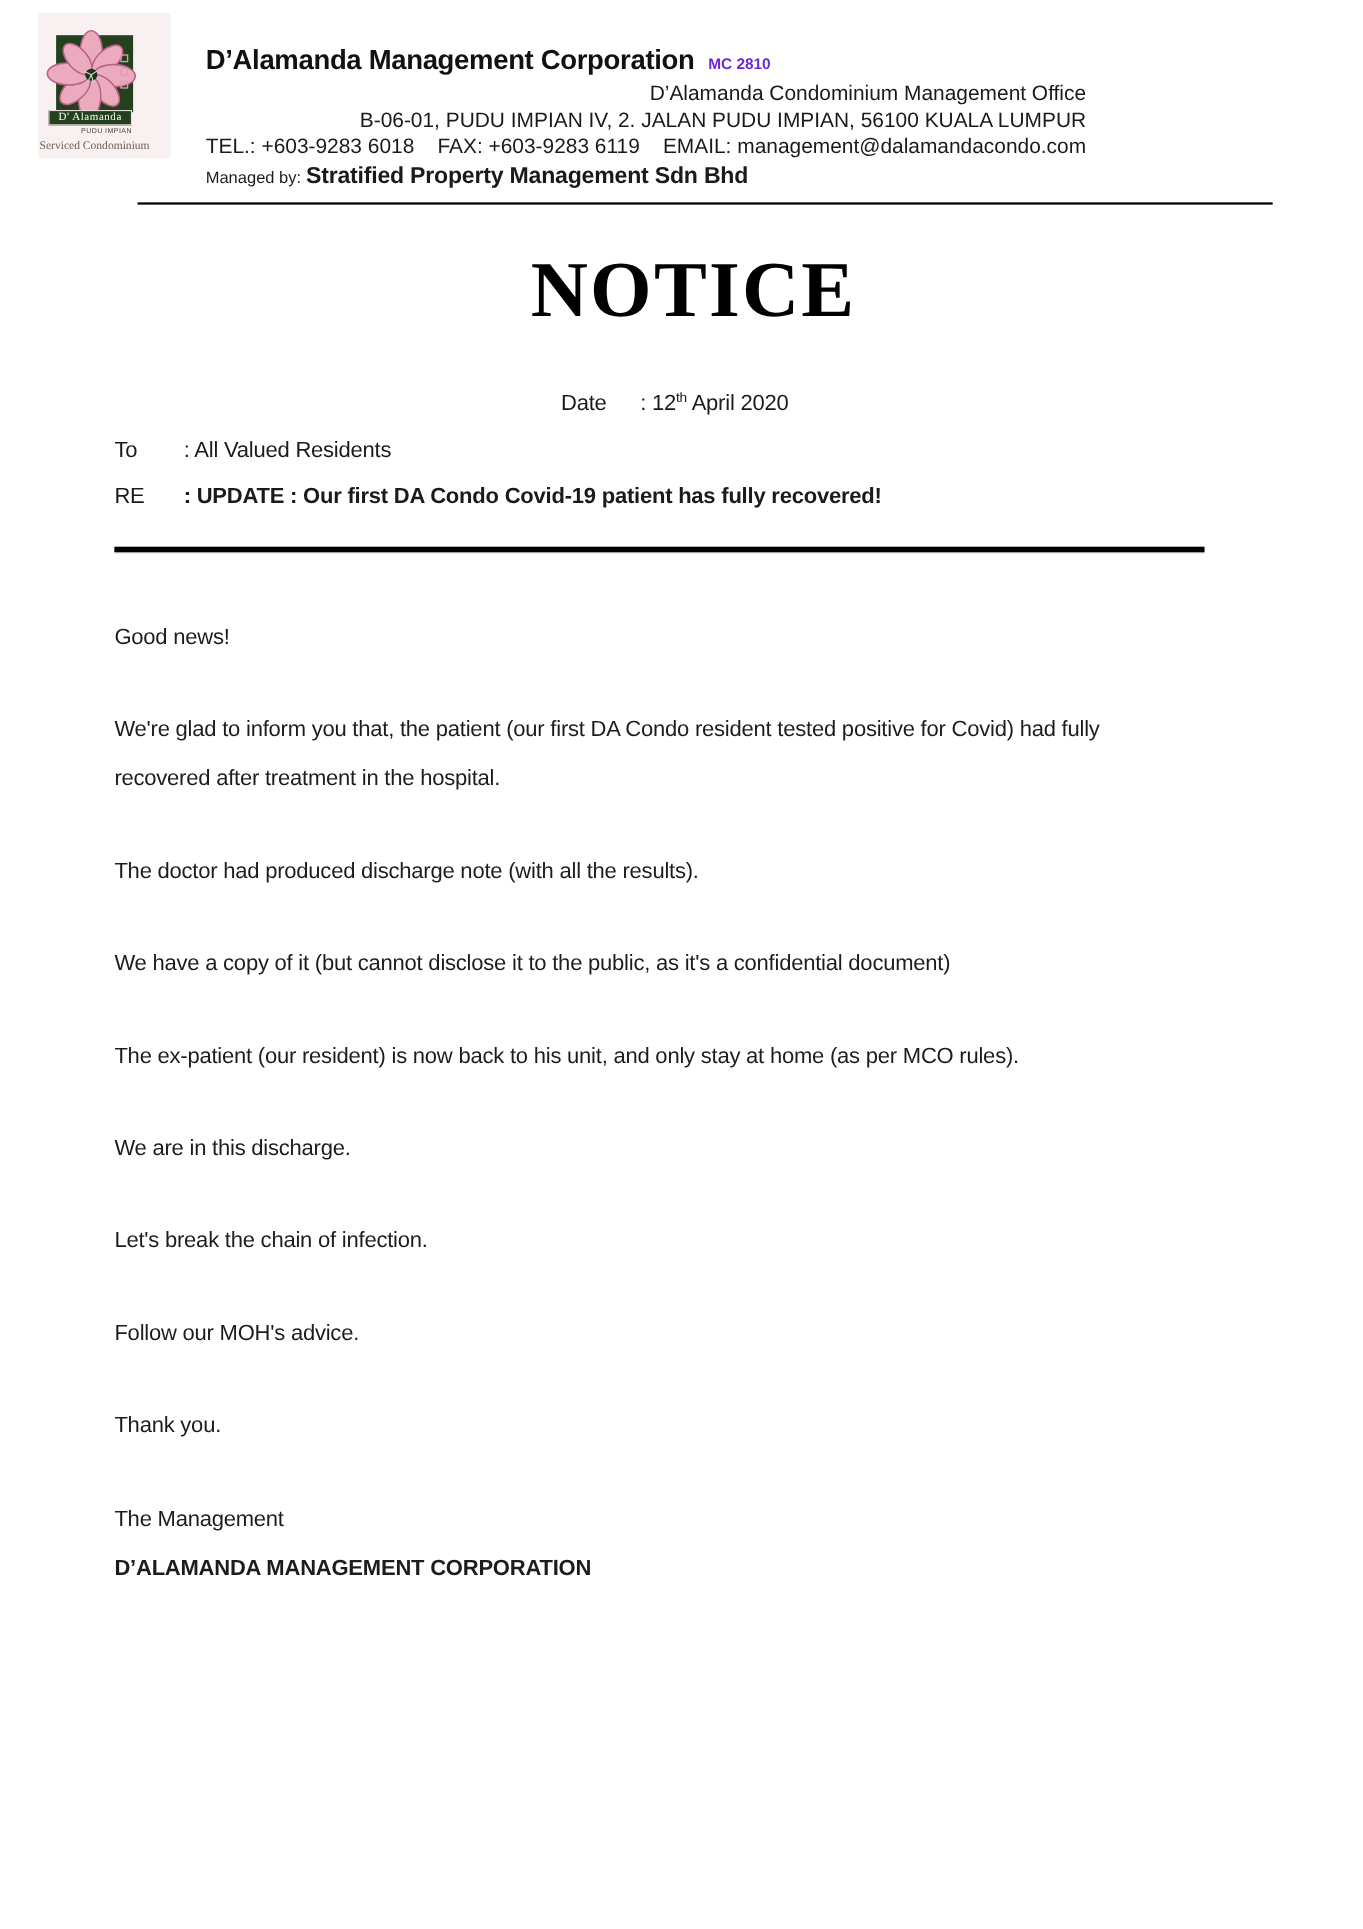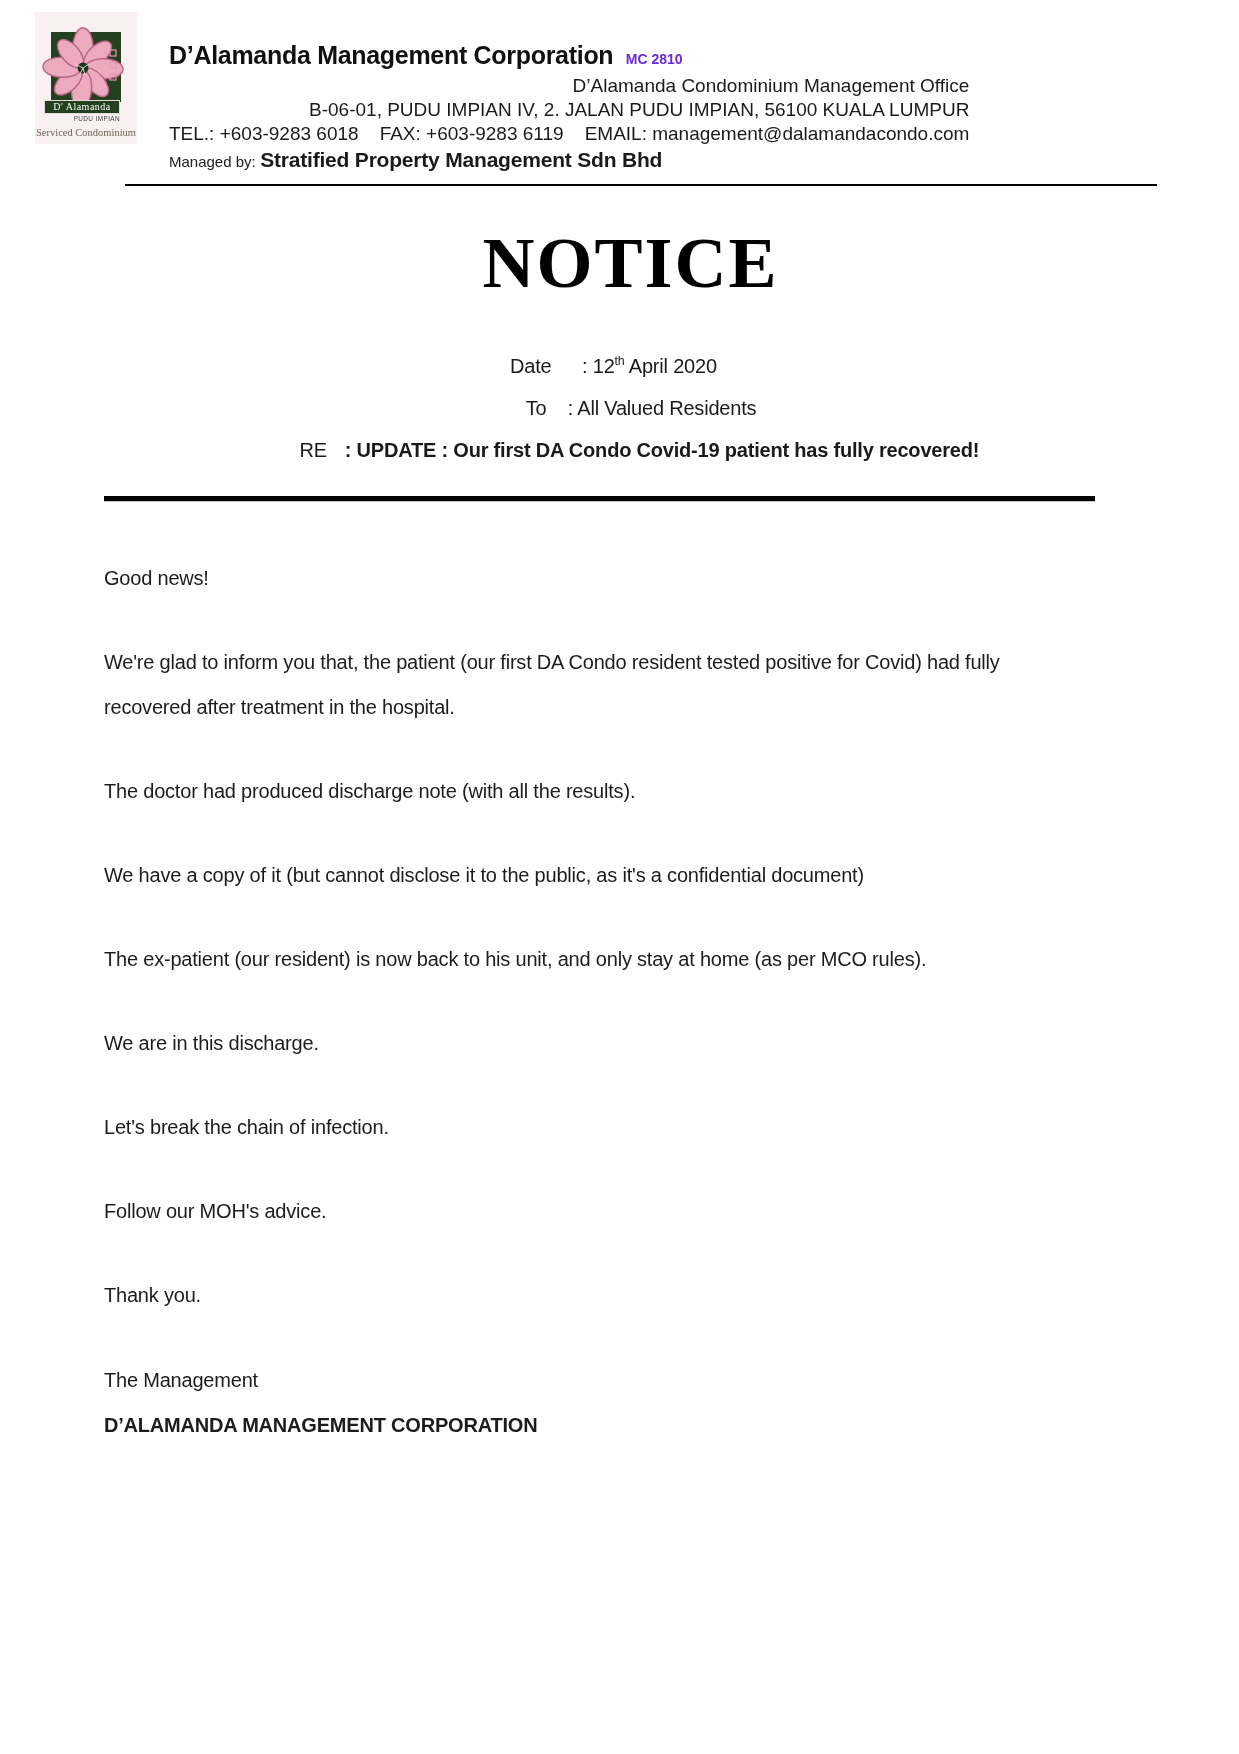--- a/index.html
+++ b/index.html
@@ -11,21 +11,21 @@
     margin: 0 auto;
     background: #ffffff;
     font-family: "Liberation Sans", sans-serif;
     color: #1a1a1a;
     overflow: hidden;
   }
   .content { padding: 0 82px 0 104px; }
 
   
   .header { display: flex; align-items: flex-start; padding: 12px 82px 0 35px; min-height: 170px; }
-  .logo { position: relative; width: 102px; height: 132px; background: #f8f0f1; flex: 0 0 auto; }
+  .logo { position: relative; width: 120px; height: 132px; background: #f8f0f1; flex: 0 0 auto; }
   .logo-canvas { position: absolute; left: 6px; top: 14px; }
   .logo-banner {
     position: absolute; left: 9px; top: 88px; width: 76px; height: 14px;
     background: #24401f; color: #ffffff; border: 1px solid #e7dbd9;
     font-family: "Liberation Serif", serif; font-size: 10px; line-height: 12px;
     text-align: center; letter-spacing: 0.5px;
   }
   .logo-sub {
     position: absolute; left: 9px; top: 103px; width: 76px;
     font-size: 8px; letter-spacing: 0.5px; text-align: right; color: #41403e;
@@ -50,21 +50,21 @@
   
   .notice-title {
     margin-top: 24px; height: 110px; line-height: 106px;
     text-align: center;
     font-family: "Liberation Serif", serif; font-weight: bold;
     font-size: 72px; letter-spacing: 2px; color: #000;
   }
   .meta { font-size: 20px; letter-spacing: -0.2px; }
   .date-line { margin-top: 28px; padding-left: 406px; line-height: 26px; white-space: nowrap; }
   .date-label { display: inline-block; width: 72px; }
-  .meta-row { margin-top: 16px; line-height: 26px; white-space: nowrap; text-align: center; }
+  .meta-row { margin-top: 16px; line-height: 26px; white-space: nowrap; }
   .meta-label { display: inline-block; width: 63px; }
   .re-value { font-weight: bold; }
   sup { font-size: 0.62em; }
   .thick-rule {
     margin-top: 33px; margin-left: 0; width: 991px; height: 5px;
     background: #000; box-shadow: 0 1px 0 #c9c9c9;
   }
 
   
   .body-text { margin-top: 55px; font-size: 20px; letter-spacing: -0.2px; color: #1c1c1c; }

